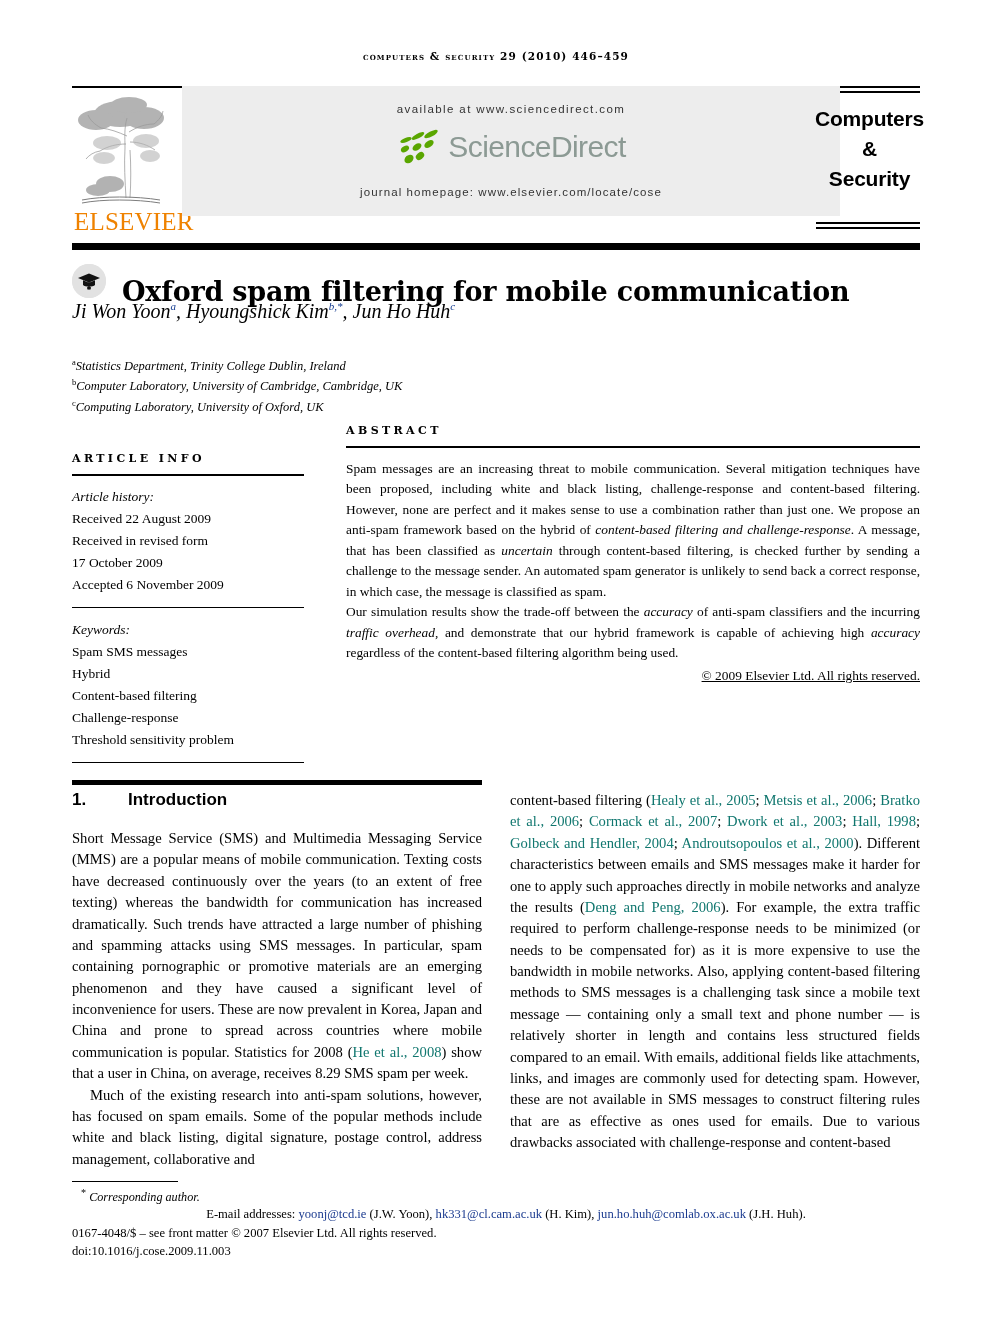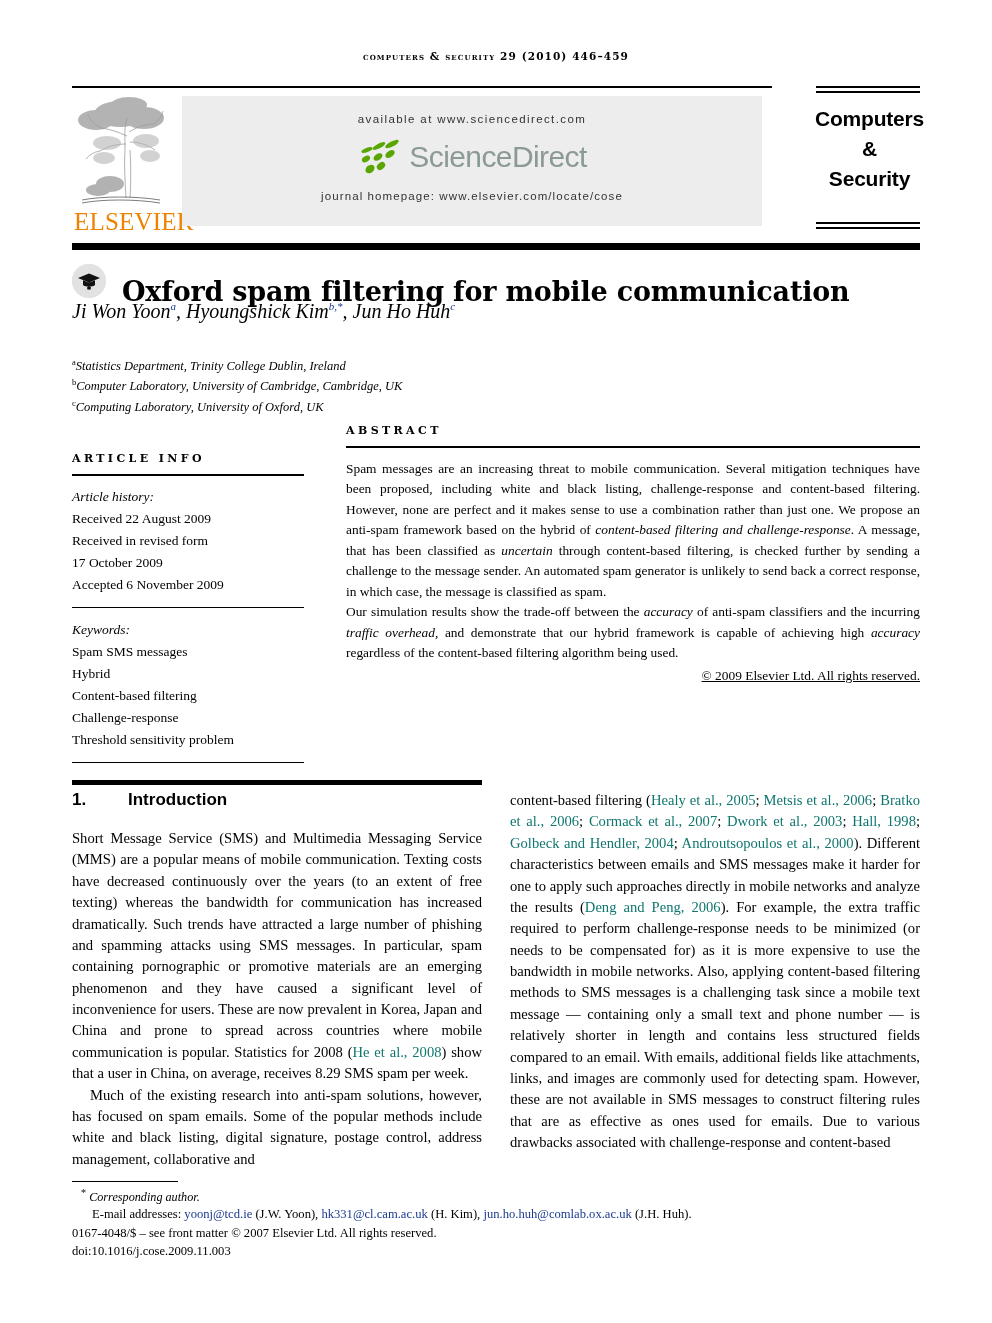--- a/index.html
+++ b/index.html
@@ -87,23 +87,23 @@
     font-size: 25px;
     color: #EF8200;
     letter-spacing: 0.2px;
     text-align: center;
     line-height: 1;
     margin-top: 1px;
   }
 
   .sd-box {
     position: absolute;
-    top: 10px;
+    top: 0;
     left: 110px;
-    width: 580px;
+    width: 658px;
     height: 130px;
     background: #ededed;
     text-align: center;
   }
   .sd-avail {
     font-family: "Liberation Sans", sans-serif;
     font-size: 11.5px;
     color: #333;
     letter-spacing: 1.4px;
     padding-top: 17px;
@@ -120,21 +120,21 @@
     font-size: 30px;
     color: #8c9a94;
     letter-spacing: -0.6px;
     margin-left: 6px;
   }
   .sd-home {
     font-family: "Liberation Sans", sans-serif;
     font-size: 11.5px;
     color: #333;
     letter-spacing: 1.1px;
-    margin-top: 11px;
+    margin-top: 17px;
   }
 
   .journal-title {
     position: absolute;
     top: 18px;
     left: 710px;
     width: 175px;
     text-align: center;
     font-family: "Liberation Sans", sans-serif;
     font-weight: bold;
@@ -317,20 +317,21 @@
     font-style: italic;
     font-size: 12.2px;
     padding-left: 9px;
   }
   .fn-corr sup { font-style: normal; }
   .fn-email {
     font-family: "Liberation Serif", serif;
     font-size: 12.6px;
     padding-left: 20px;
     margin-top: 2px;
+    text-align: center;
   }
   .fn-email a, .mail { color: #1a3a8f; text-decoration: none; }
   .fn-front {
     font-family: "Liberation Serif", serif;
     font-size: 12.6px;
     margin-top: 4px;
   }
   .fn-doi {
     font-family: "Liberation Serif", serif;
     font-size: 12.6px;

